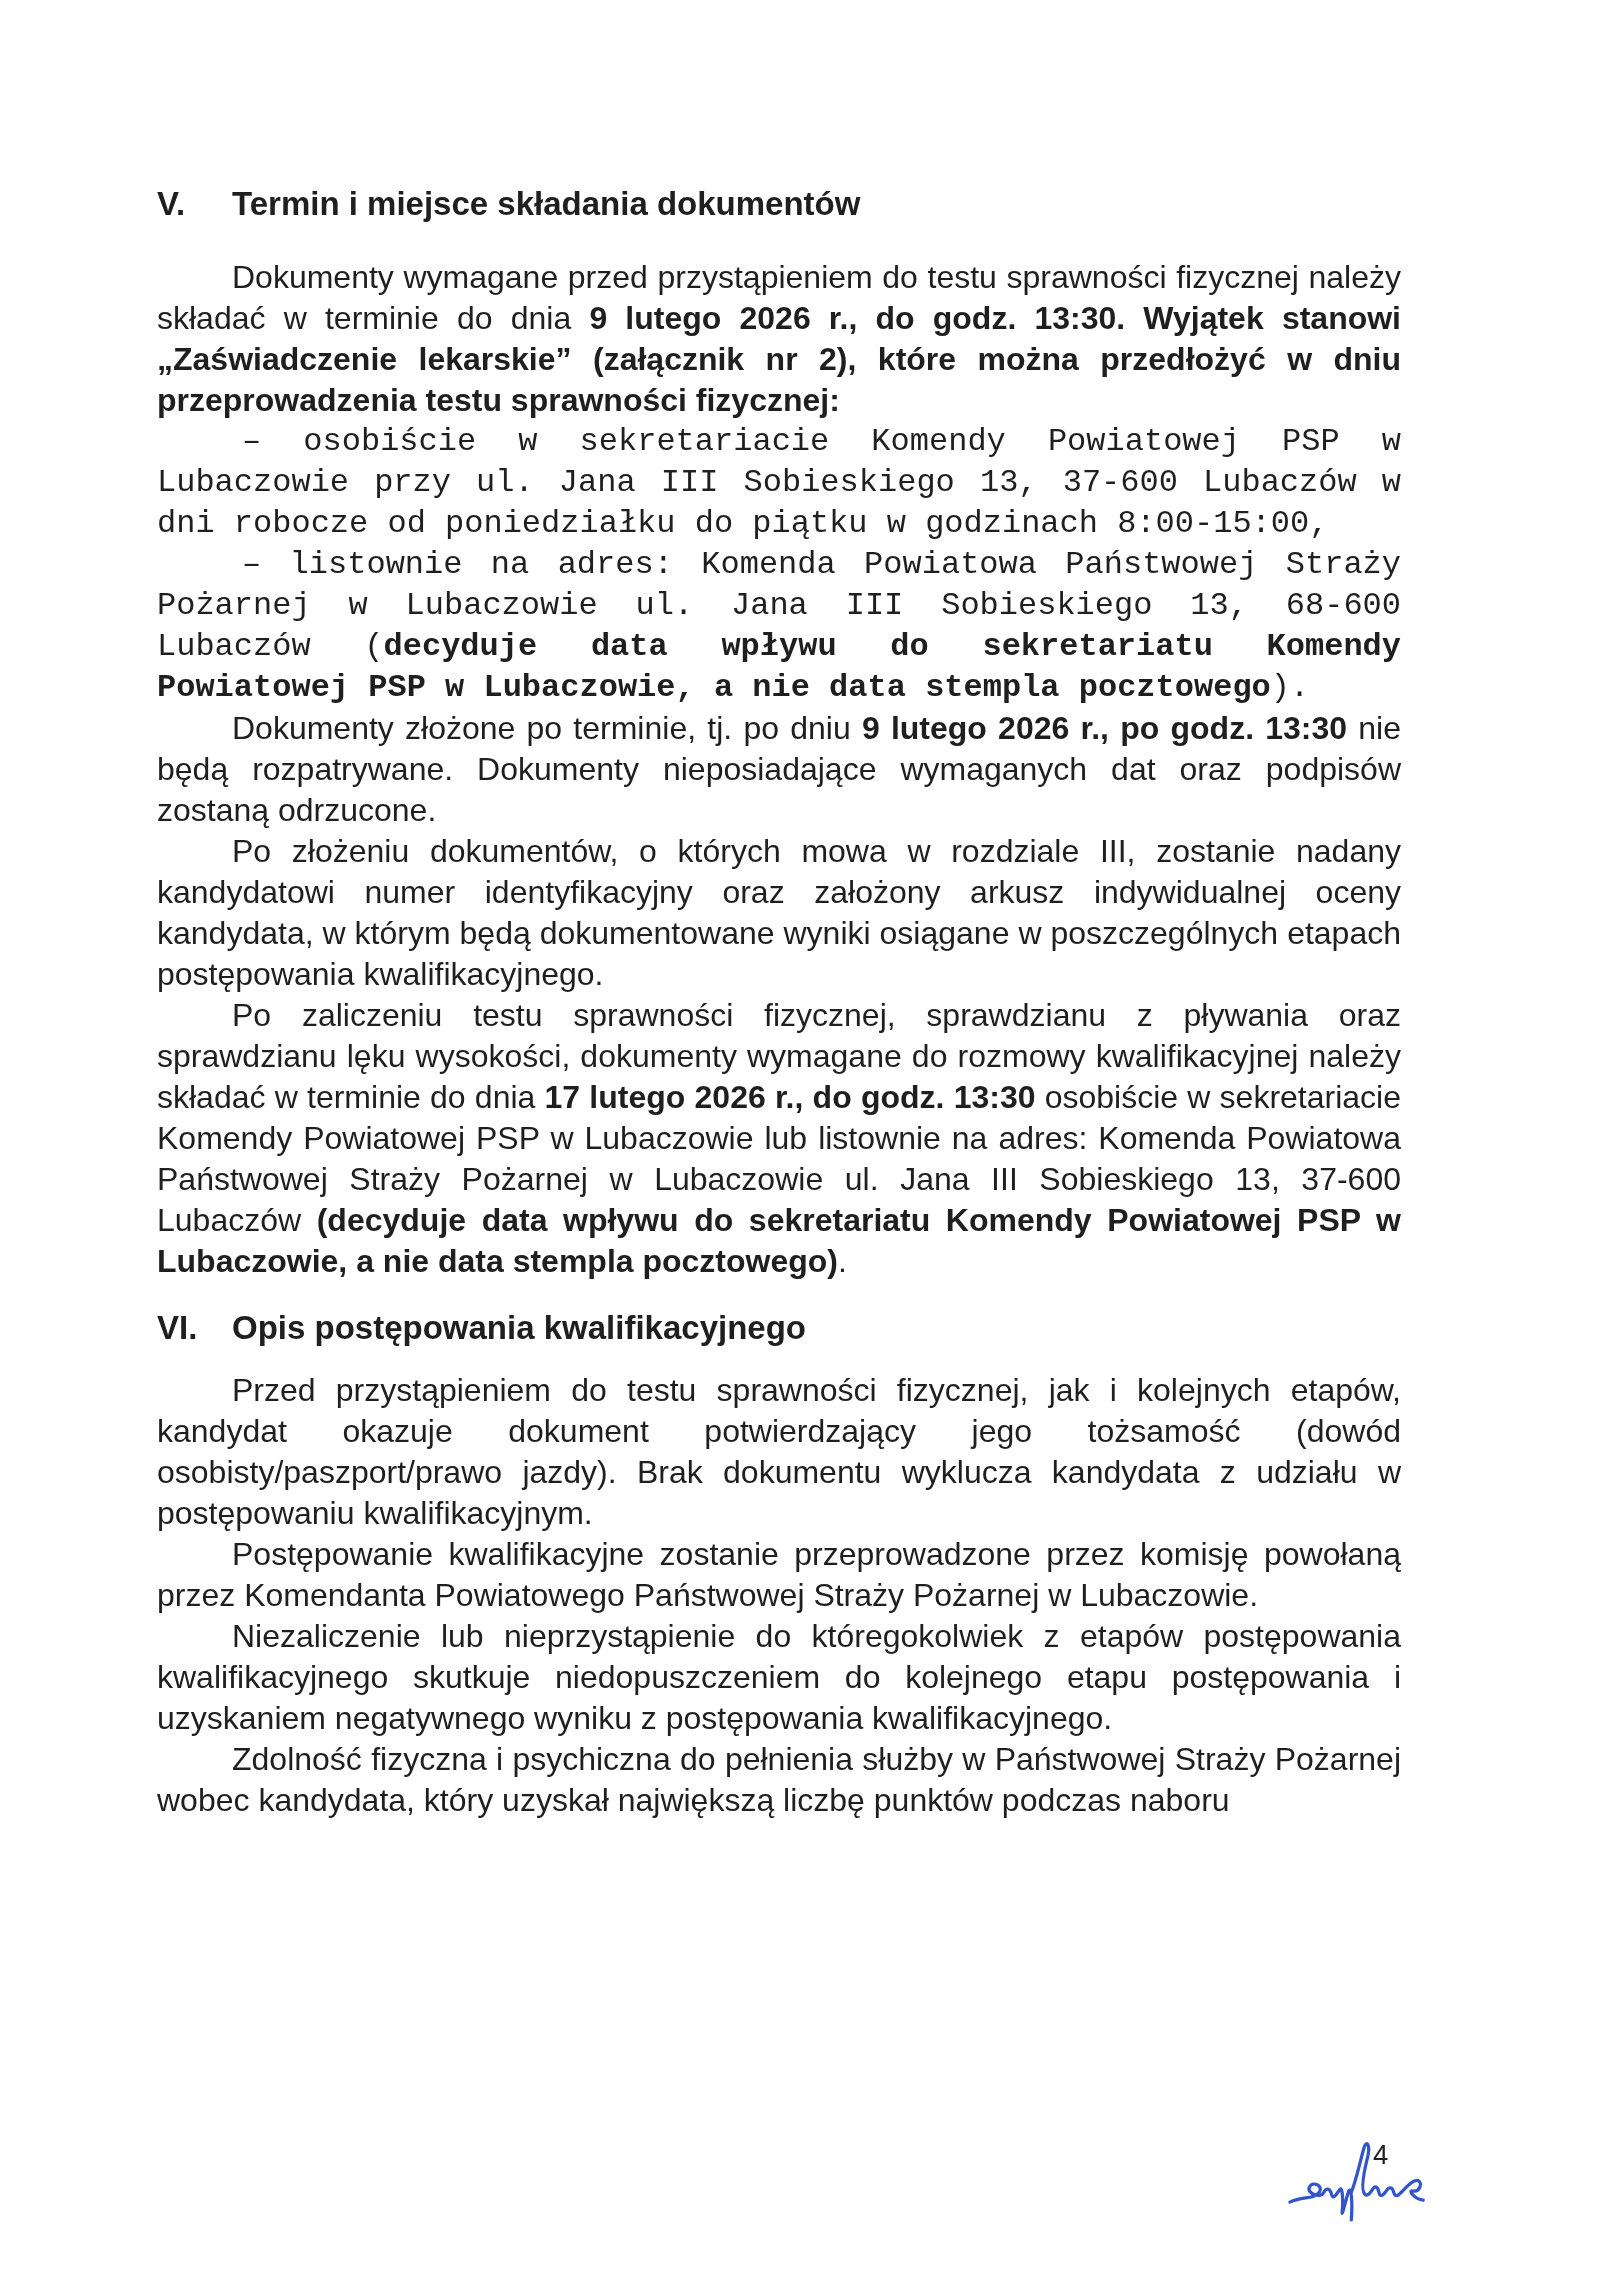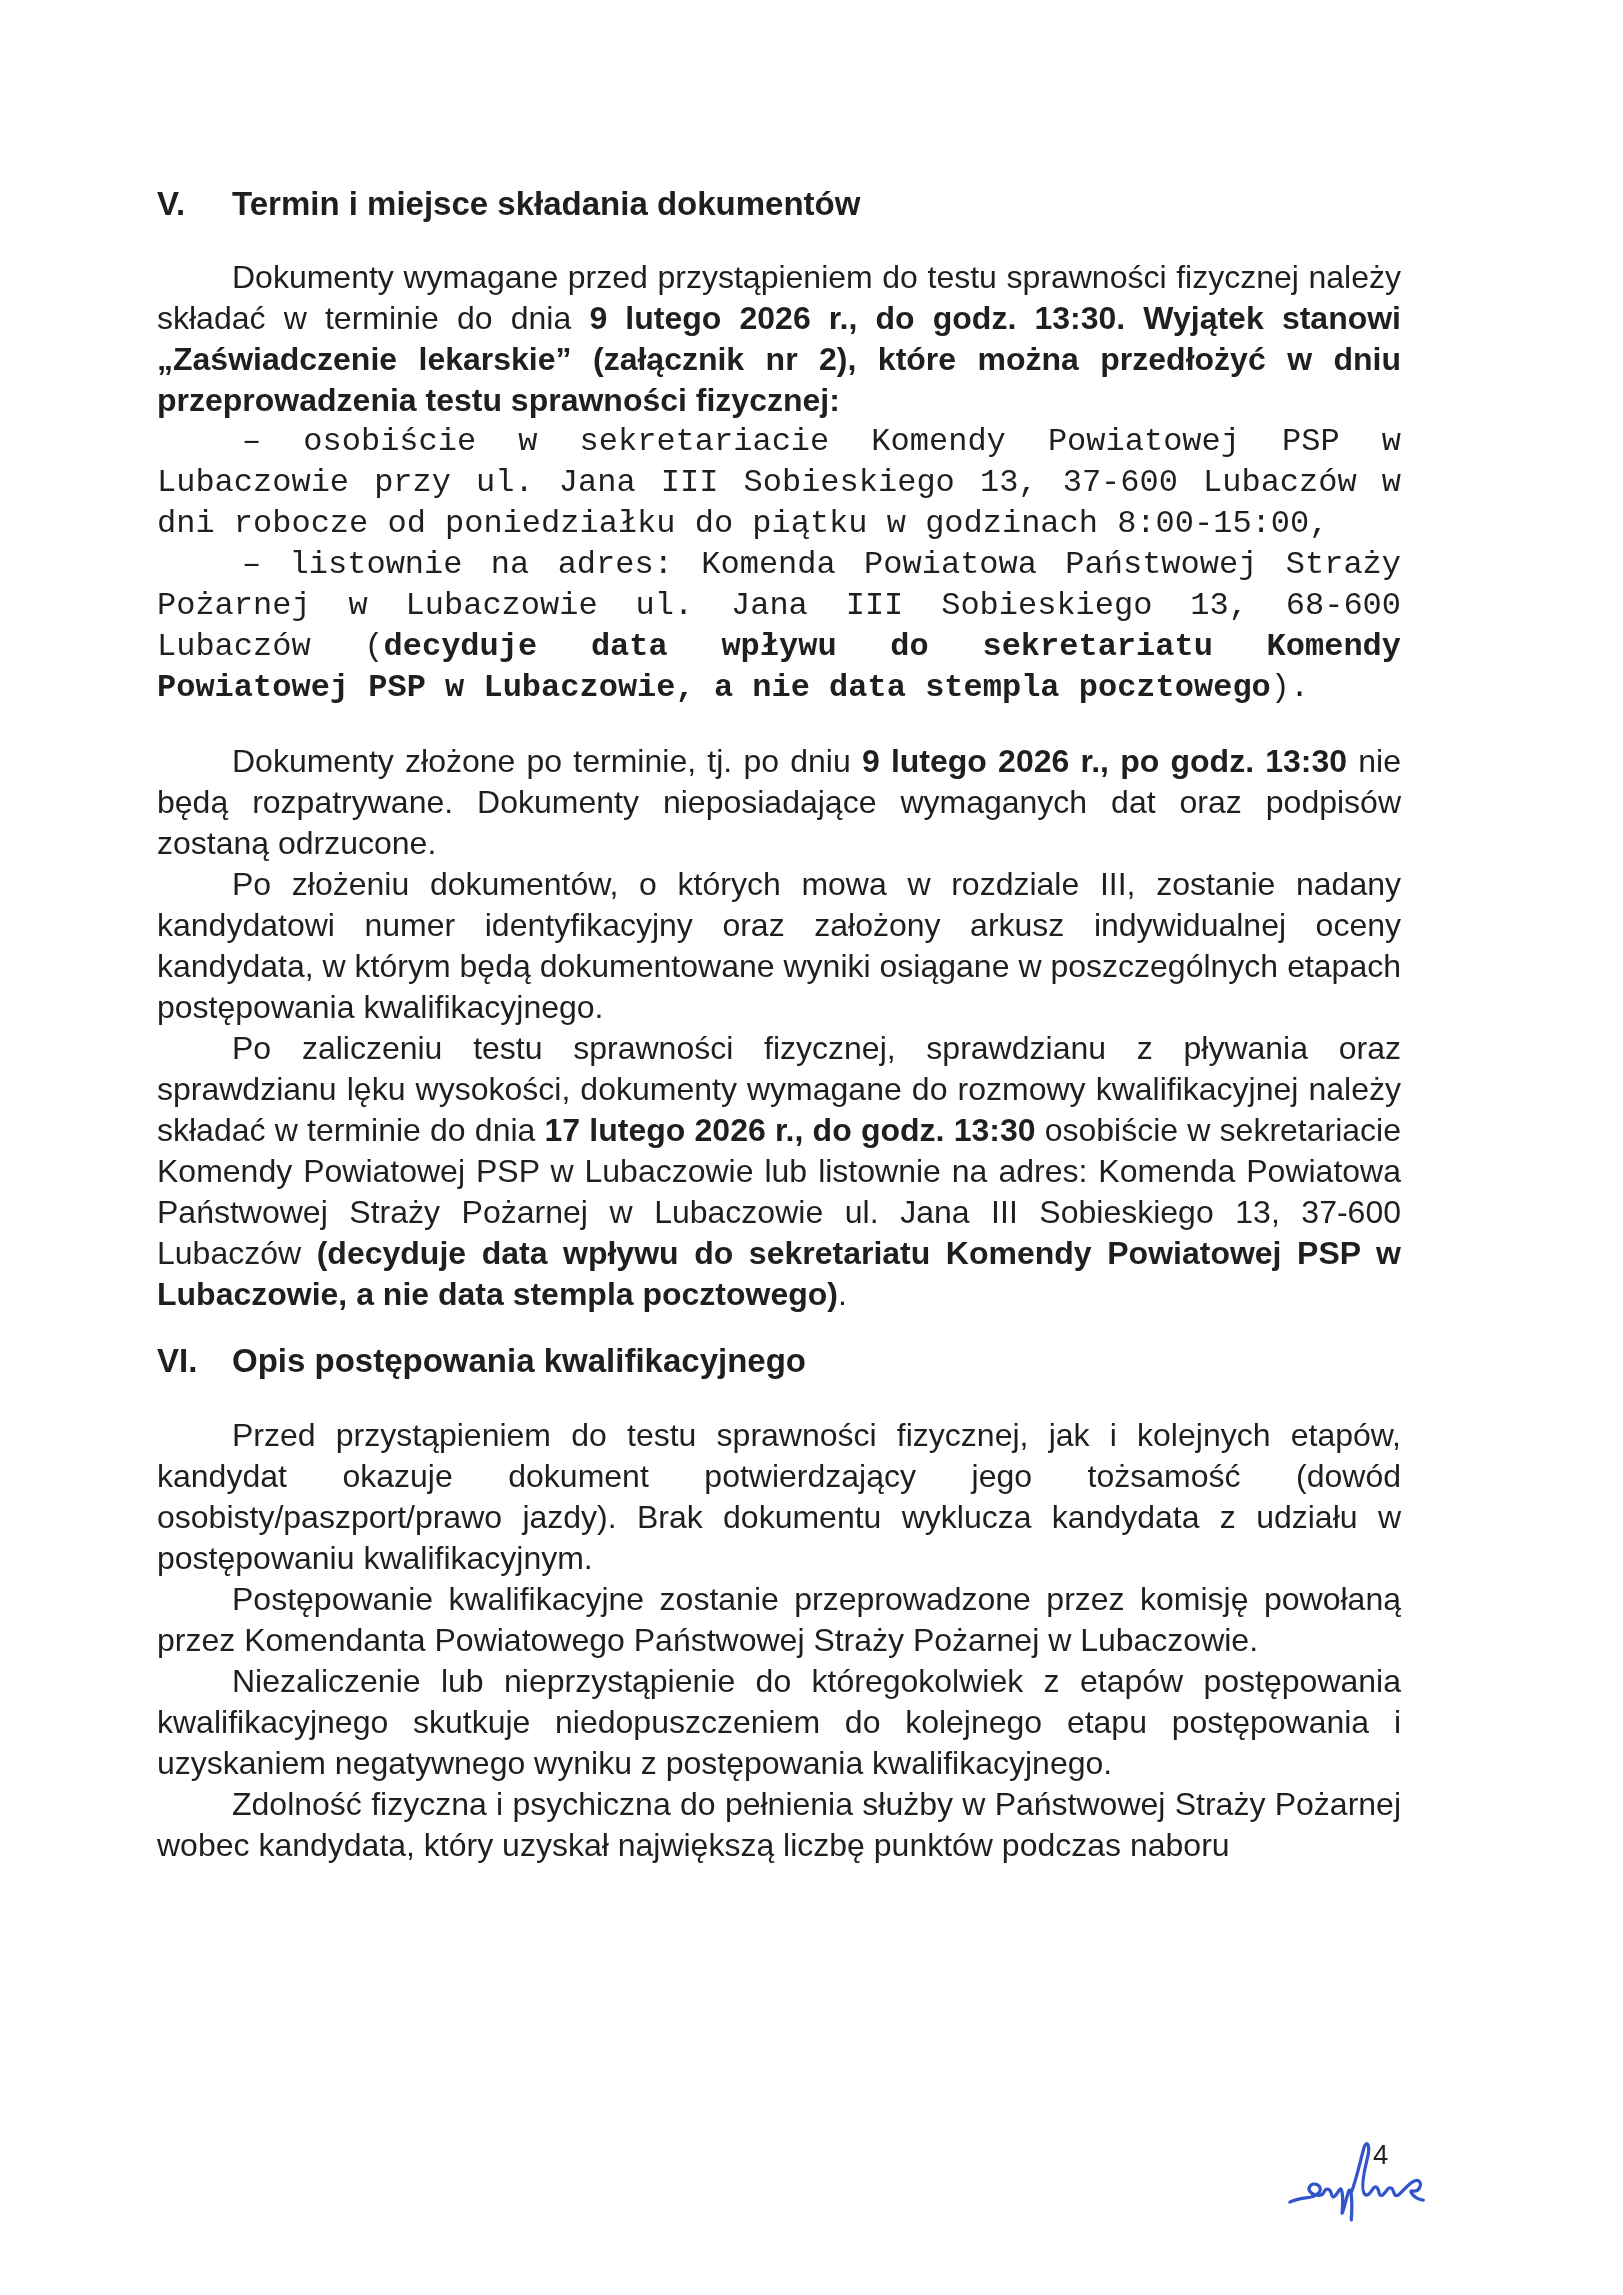--- a/index.html
+++ b/index.html
@@ -11,24 +11,24 @@
   }
   .content {
     position: absolute; left: 157px; top: 183px; width: 1244px;
     font-size: 32px; line-height: 41px;
   }
   .heading {
     font-weight: bold; font-size: 33px; display: flex; align-items: baseline;
   }
   .heading .num { display: inline-block; width: 75px; }
   .heading.h5 { margin-bottom: 33px; }
-  .heading.h6 { margin-top: 25px; margin-bottom: 34px; }
+  .heading.h6 { margin-top: 25px; margin-bottom: 22px; }
   p { margin: 0; text-align: justify; text-indent: 75px; }
   p.li { text-indent: 85px; font-family: Liberation Mono, monospace; }
-  p.gap { margin-top: 33px; }
+  p.gap { }
   b { font-weight: bold; }
   .page-number {
     position: absolute; left: 1373px; top: 2139px;
     font-size: 27.5px; color: #1f1f1f; font-family: "Liberation Sans", sans-serif;
   }
   .signature {
     position: absolute; left: 1283px; top: 2140px; width: 151px; height: 85px;
   }
 </style>
 </head>

